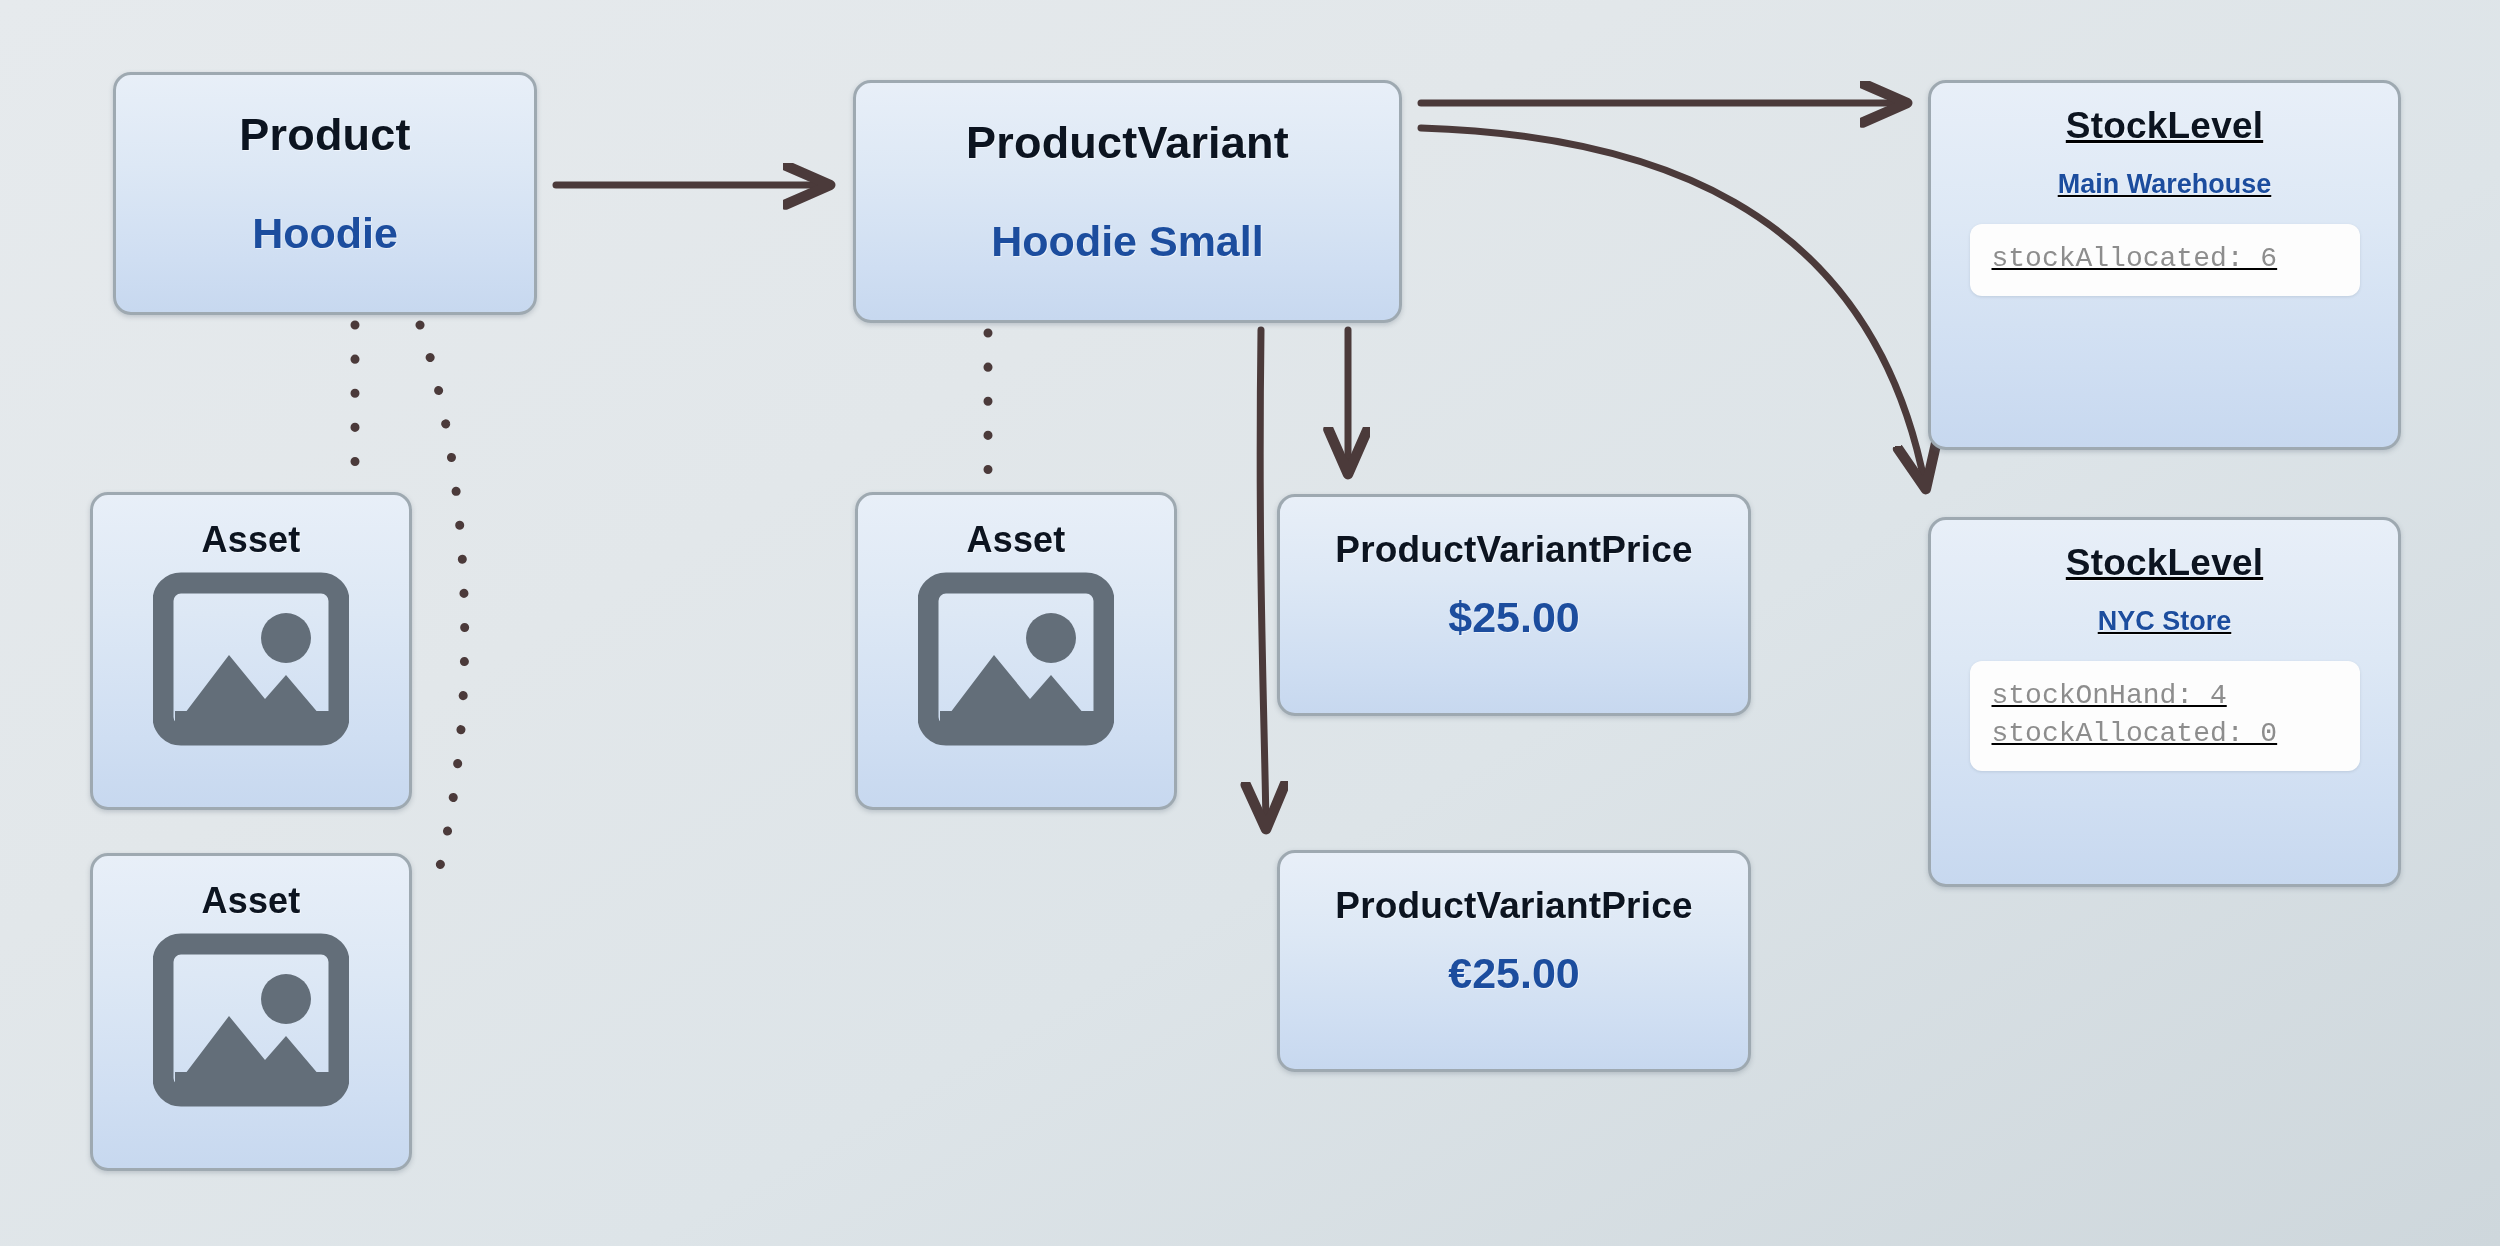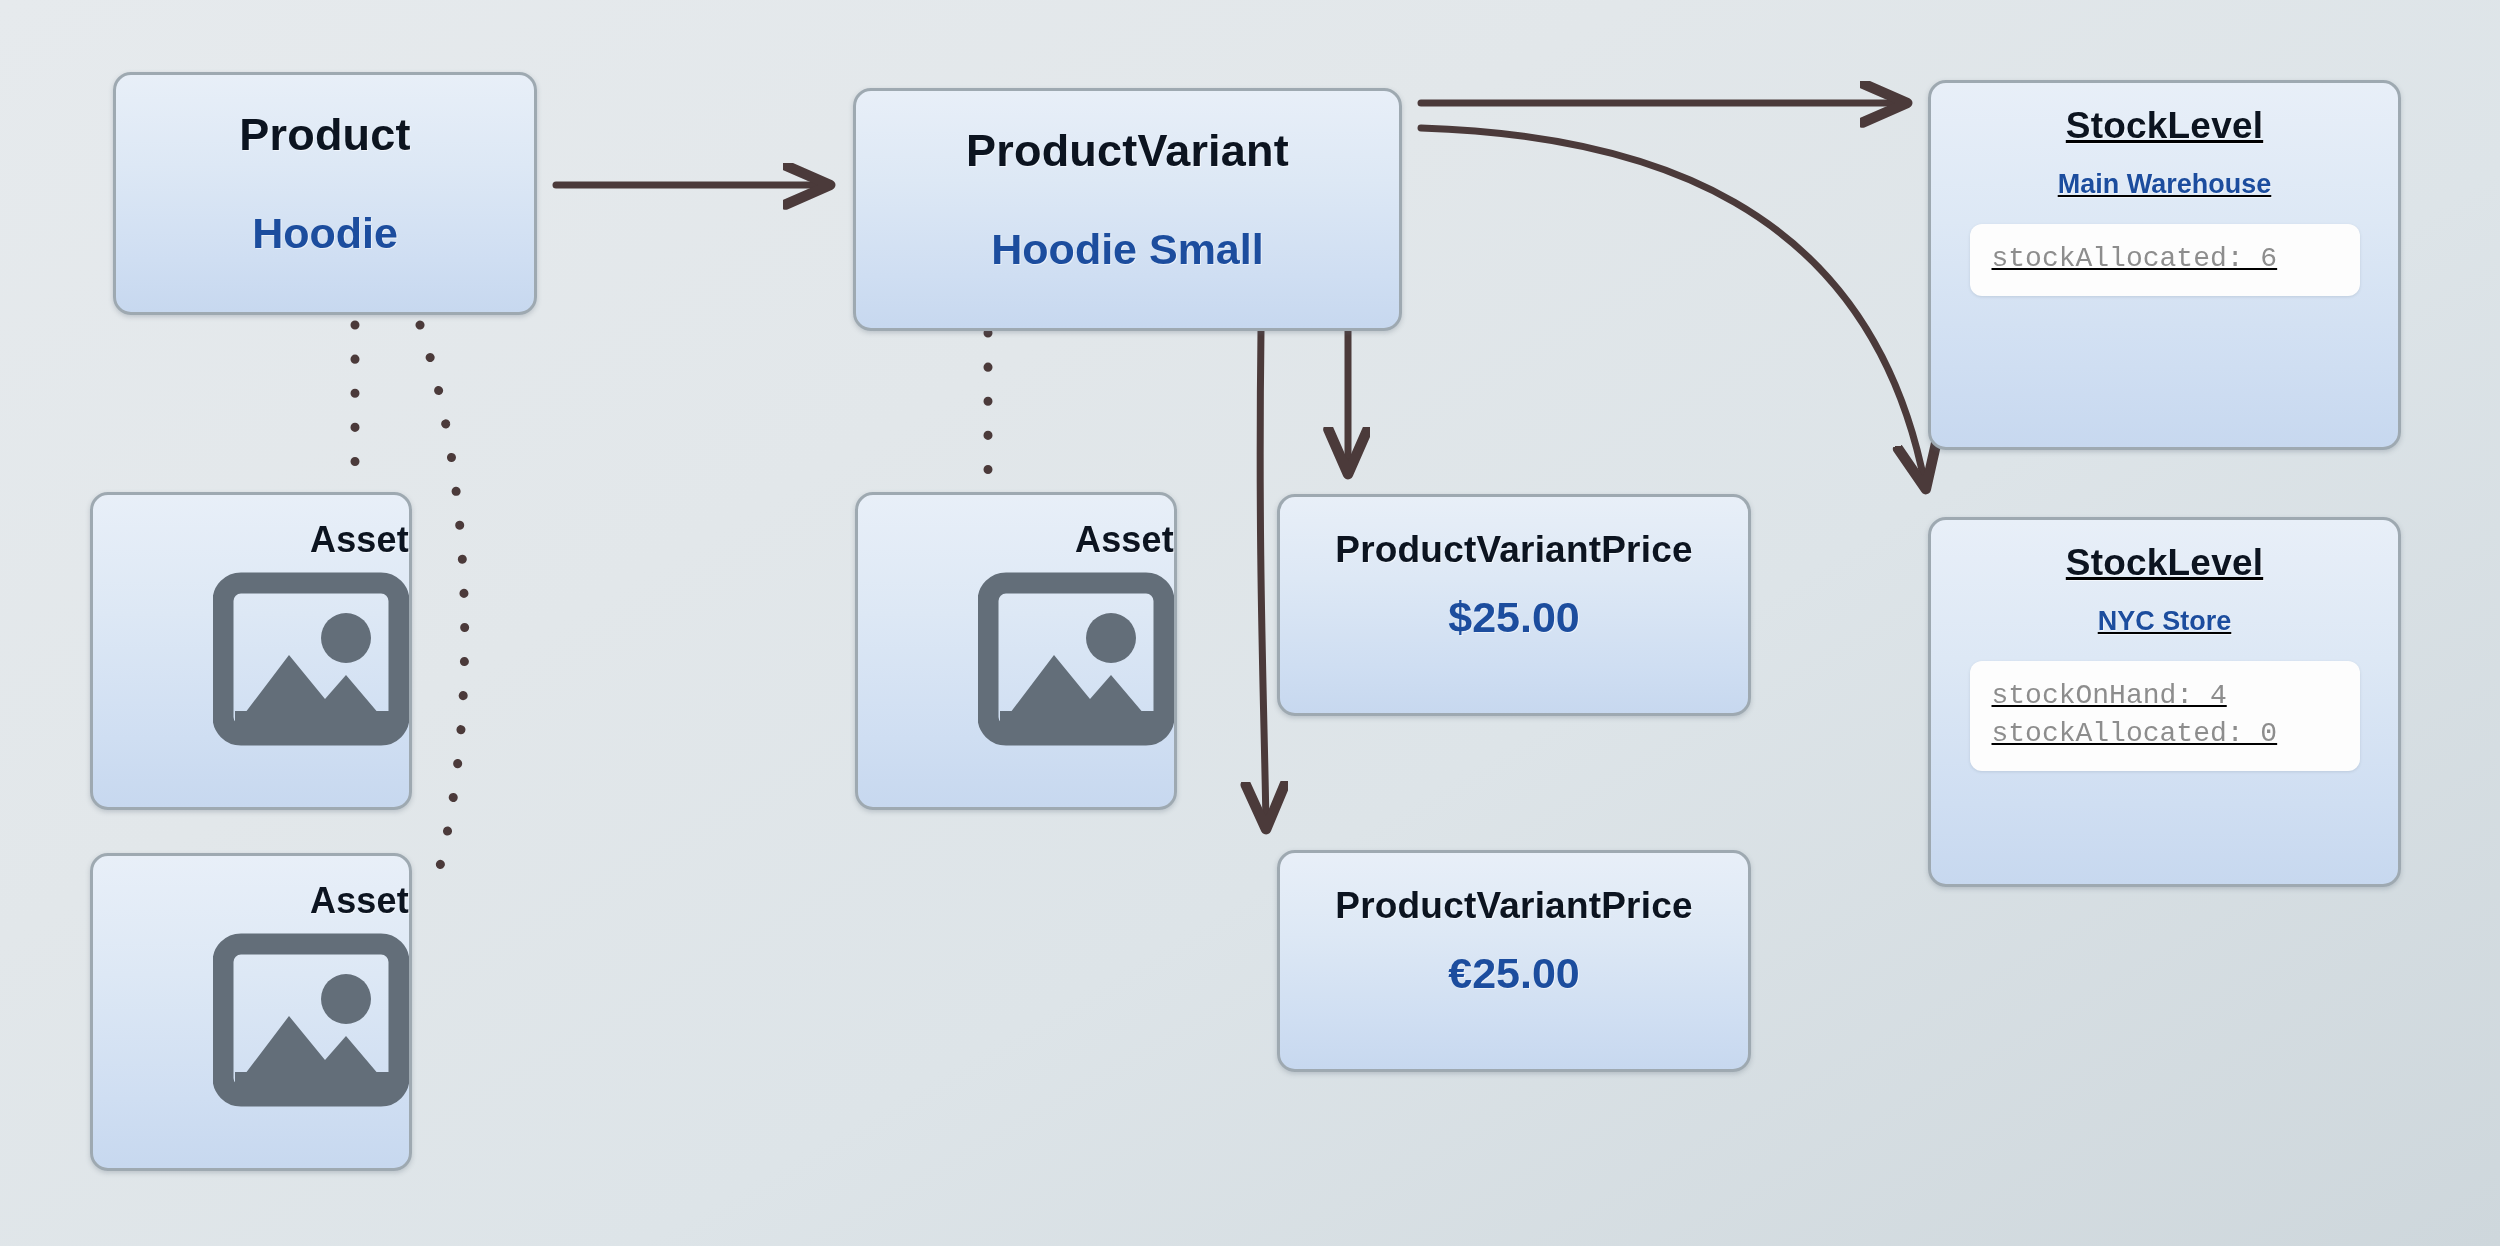--- a/index.html
+++ b/index.html
@@ -64,31 +64,30 @@
   
   .n-product {
     left: 113px; top: 72px;
     width: 424px; height: 243px;
     padding-top: 34px;
   }
   .n-product .node-title { font-size: 45px; }
   .n-product .node-sub { font-size: 43px; margin-top: 48px; }
 
   .n-variant {
-    left: 853px; top: 88px;
+    left: 853px; top: 80px;
     width: 549px; height: 243px;
     padding-top: 34px;
   }
   .n-variant .node-title { font-size: 45px; }
   .n-variant .node-sub { font-size: 43px; margin-top: 48px; }
 
   .n-asset {
     width: 322px; height: 318px;
     padding-top: 24px;
-    align-items: flex-end;
   }
   .n-asset .node-title { font-size: 36px; }
   .n-asset1 { left: 90px; top: 492px; }
   .n-asset2 { left: 90px; top: 853px; }
   .n-asset3 { left: 855px; top: 492px; }
 
   .n-price {
     width: 474px; height: 222px;
     padding-top: 32px;
   }

